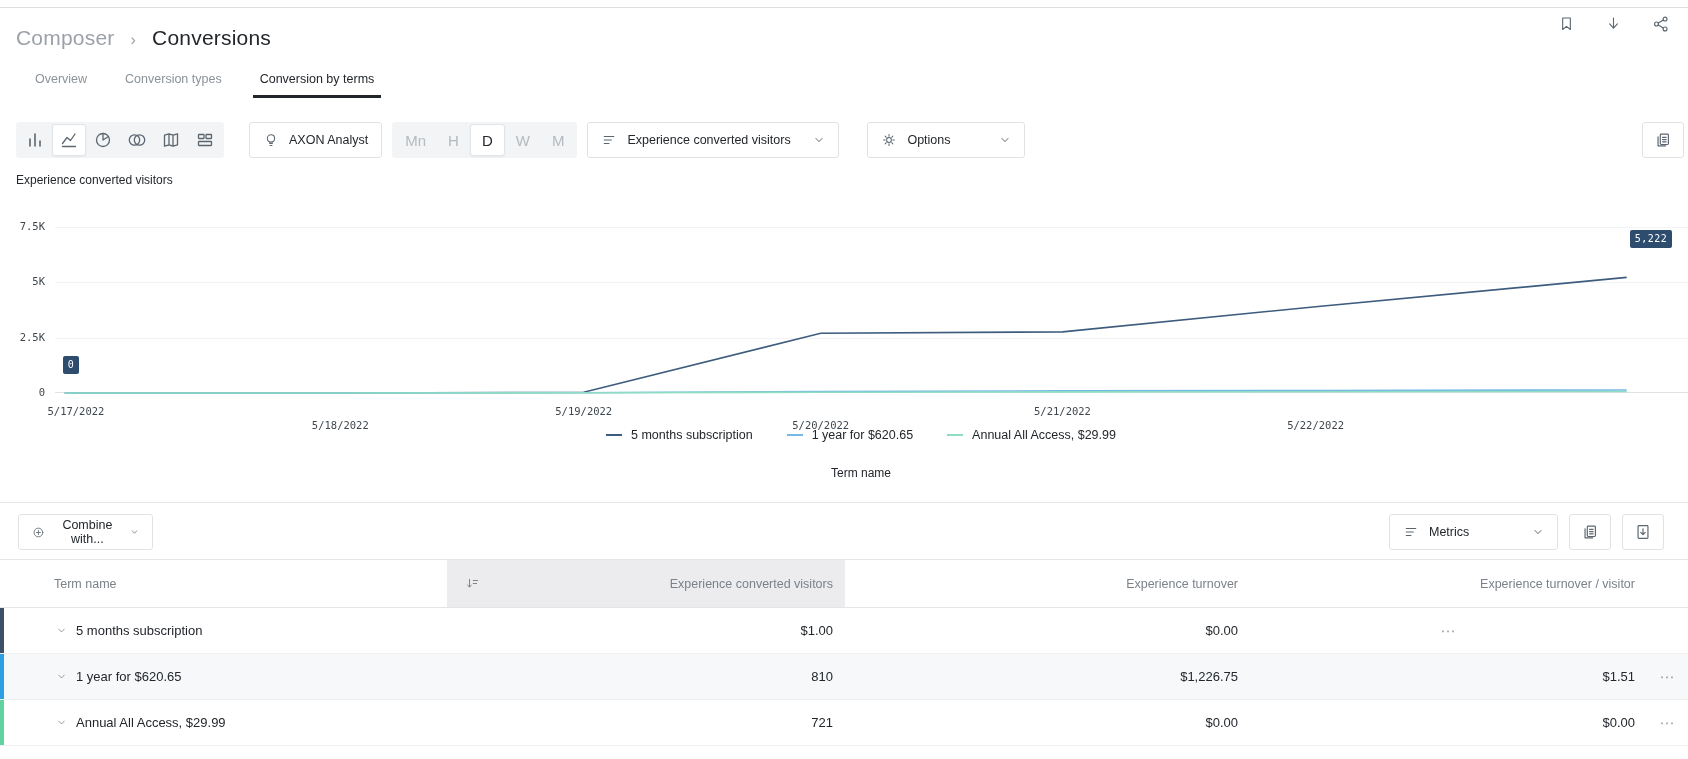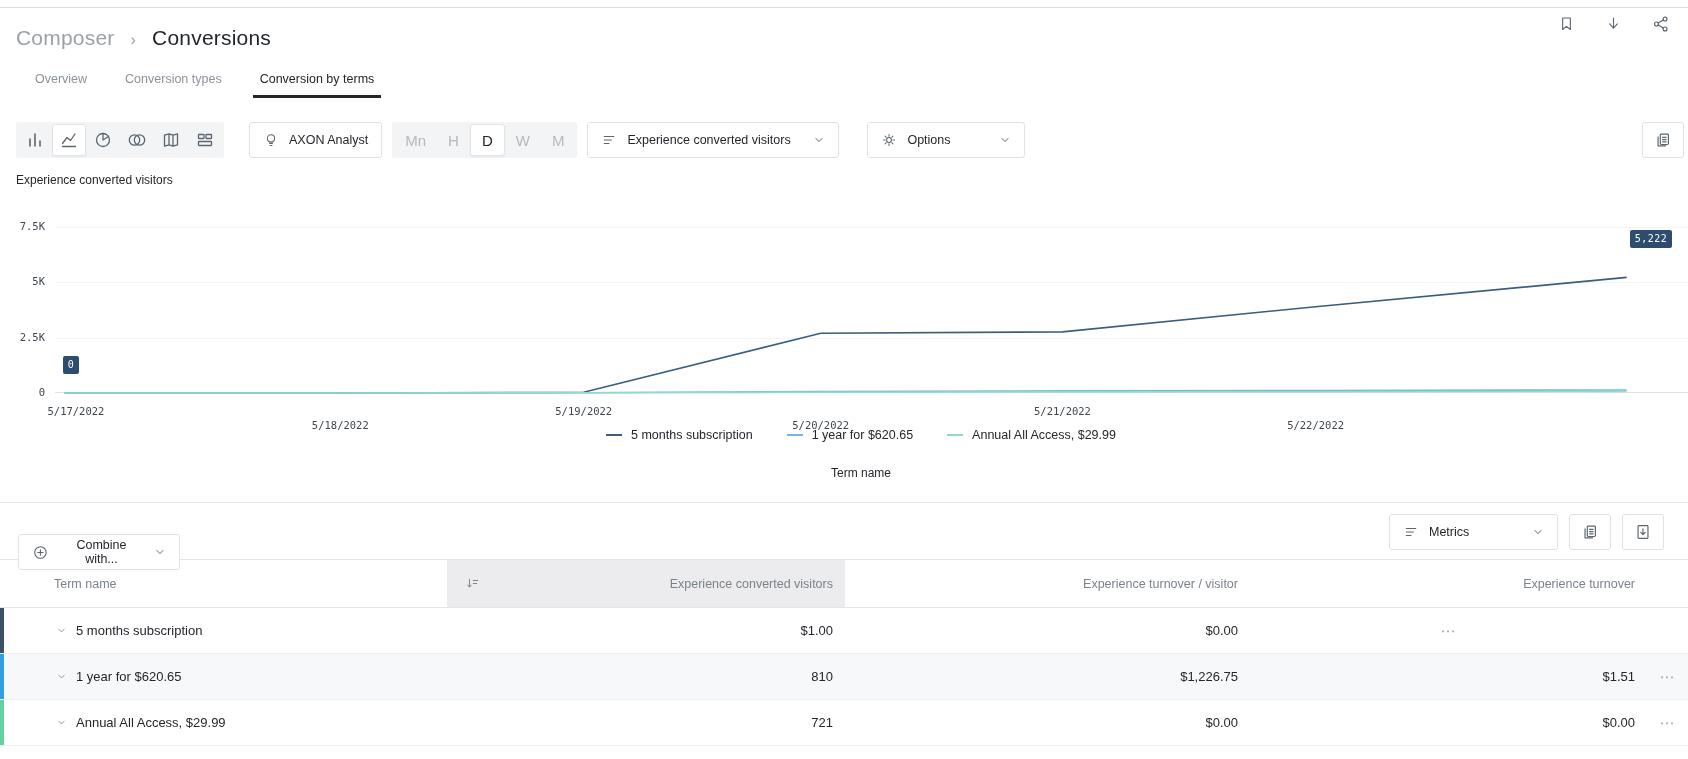--- a/index.html
+++ b/index.html
@@ -50,21 +50,21 @@
   .x-label.low { top:192px; }
   .badge { position:absolute; background:#2e4c6d; color:#fff; font-family:"DejaVu Sans Mono", monospace; font-size:10px; letter-spacing:.5px; padding:4px 5px; border-radius:2px; line-height:1; white-space:nowrap; }
   .legend { position:absolute; left:55px; width:1612px; top:228px; display:flex; justify-content:center; gap:34px; }
   .legend-item { display:flex; align-items:center; font-size:12.5px; color:#23272c; }
   .dash { display:inline-block; width:16px; height:2px; margin-right:9px; }
   .legend-title { position:absolute; left:55px; width:1612px; top:266px; text-align:center; font-size:12px; color:#23272c; }
 
   
   .section-divider { border-top:1px solid #e4e7ea; margin-top:6px; }
   .tbl-toolbar { position:relative; height:56px; padding:11px 0 0 18px; }
-  .combine-btn { width:162px;margin-top:20px; }
+  .combine-btn { width:135px; }
   .tbl-toolbar .right { position:absolute; right:24px; top:11px; display:flex; gap:11px; }
   .dd-metrics { width:169px; }
 
   
   .tbl { border-top:1px solid #e3e6e9; }
   .tr { display:grid; grid-template-columns:447px 398px 405px 397px 41px; align-items:center; }
   .tr.head { height:48px; border-bottom:1px solid #e3e6e9; font-size:12.5px; color:#7b828a; }
   .tr.row { height:46px; border-bottom:1px solid #eef0f2; font-size:13px; position:relative; cursor:pointer; }
   .tr.row.alt { background:#f7f8fa; }
   .cell-term-h { padding-left:54px; }
@@ -285,22 +285,22 @@
 
 <div class="tbl">
   <div class="tr head">
     <div class="cell-term-h">Term name</div>
     <div class="cell-sorted-h">
       <svg class="ic" width="15" height="15" viewBox="0 0 20 20" style="stroke:#7b828a">
           <path d="M6 4.5 v10 M3.5 12 l2.5 2.8 2.5 -2.8 M11 6 h6 M11 10 h4.5"></path>
         </svg>
       <span>Experience converted visitors</span>
     </div>
+    <div class="num-h">Experience turnover</div>
     <div class="num-h">Experience turnover / visitor</div>
-    <div class="num-h">Experience turnover</div>
     <div></div>
   </div>
 
   <div class="tr row">
     <span class="stripe" style="background: rgb(62, 80, 104);"></span>
     <div class="cell-term">
       <span class="chev-row">
           <svg class="ic" width="11" height="11" viewBox="0 0 16 16" style="stroke:#8b929a">
             <path d="M4 6 l4 4.2 4 -4.2"></path>
           </svg>

